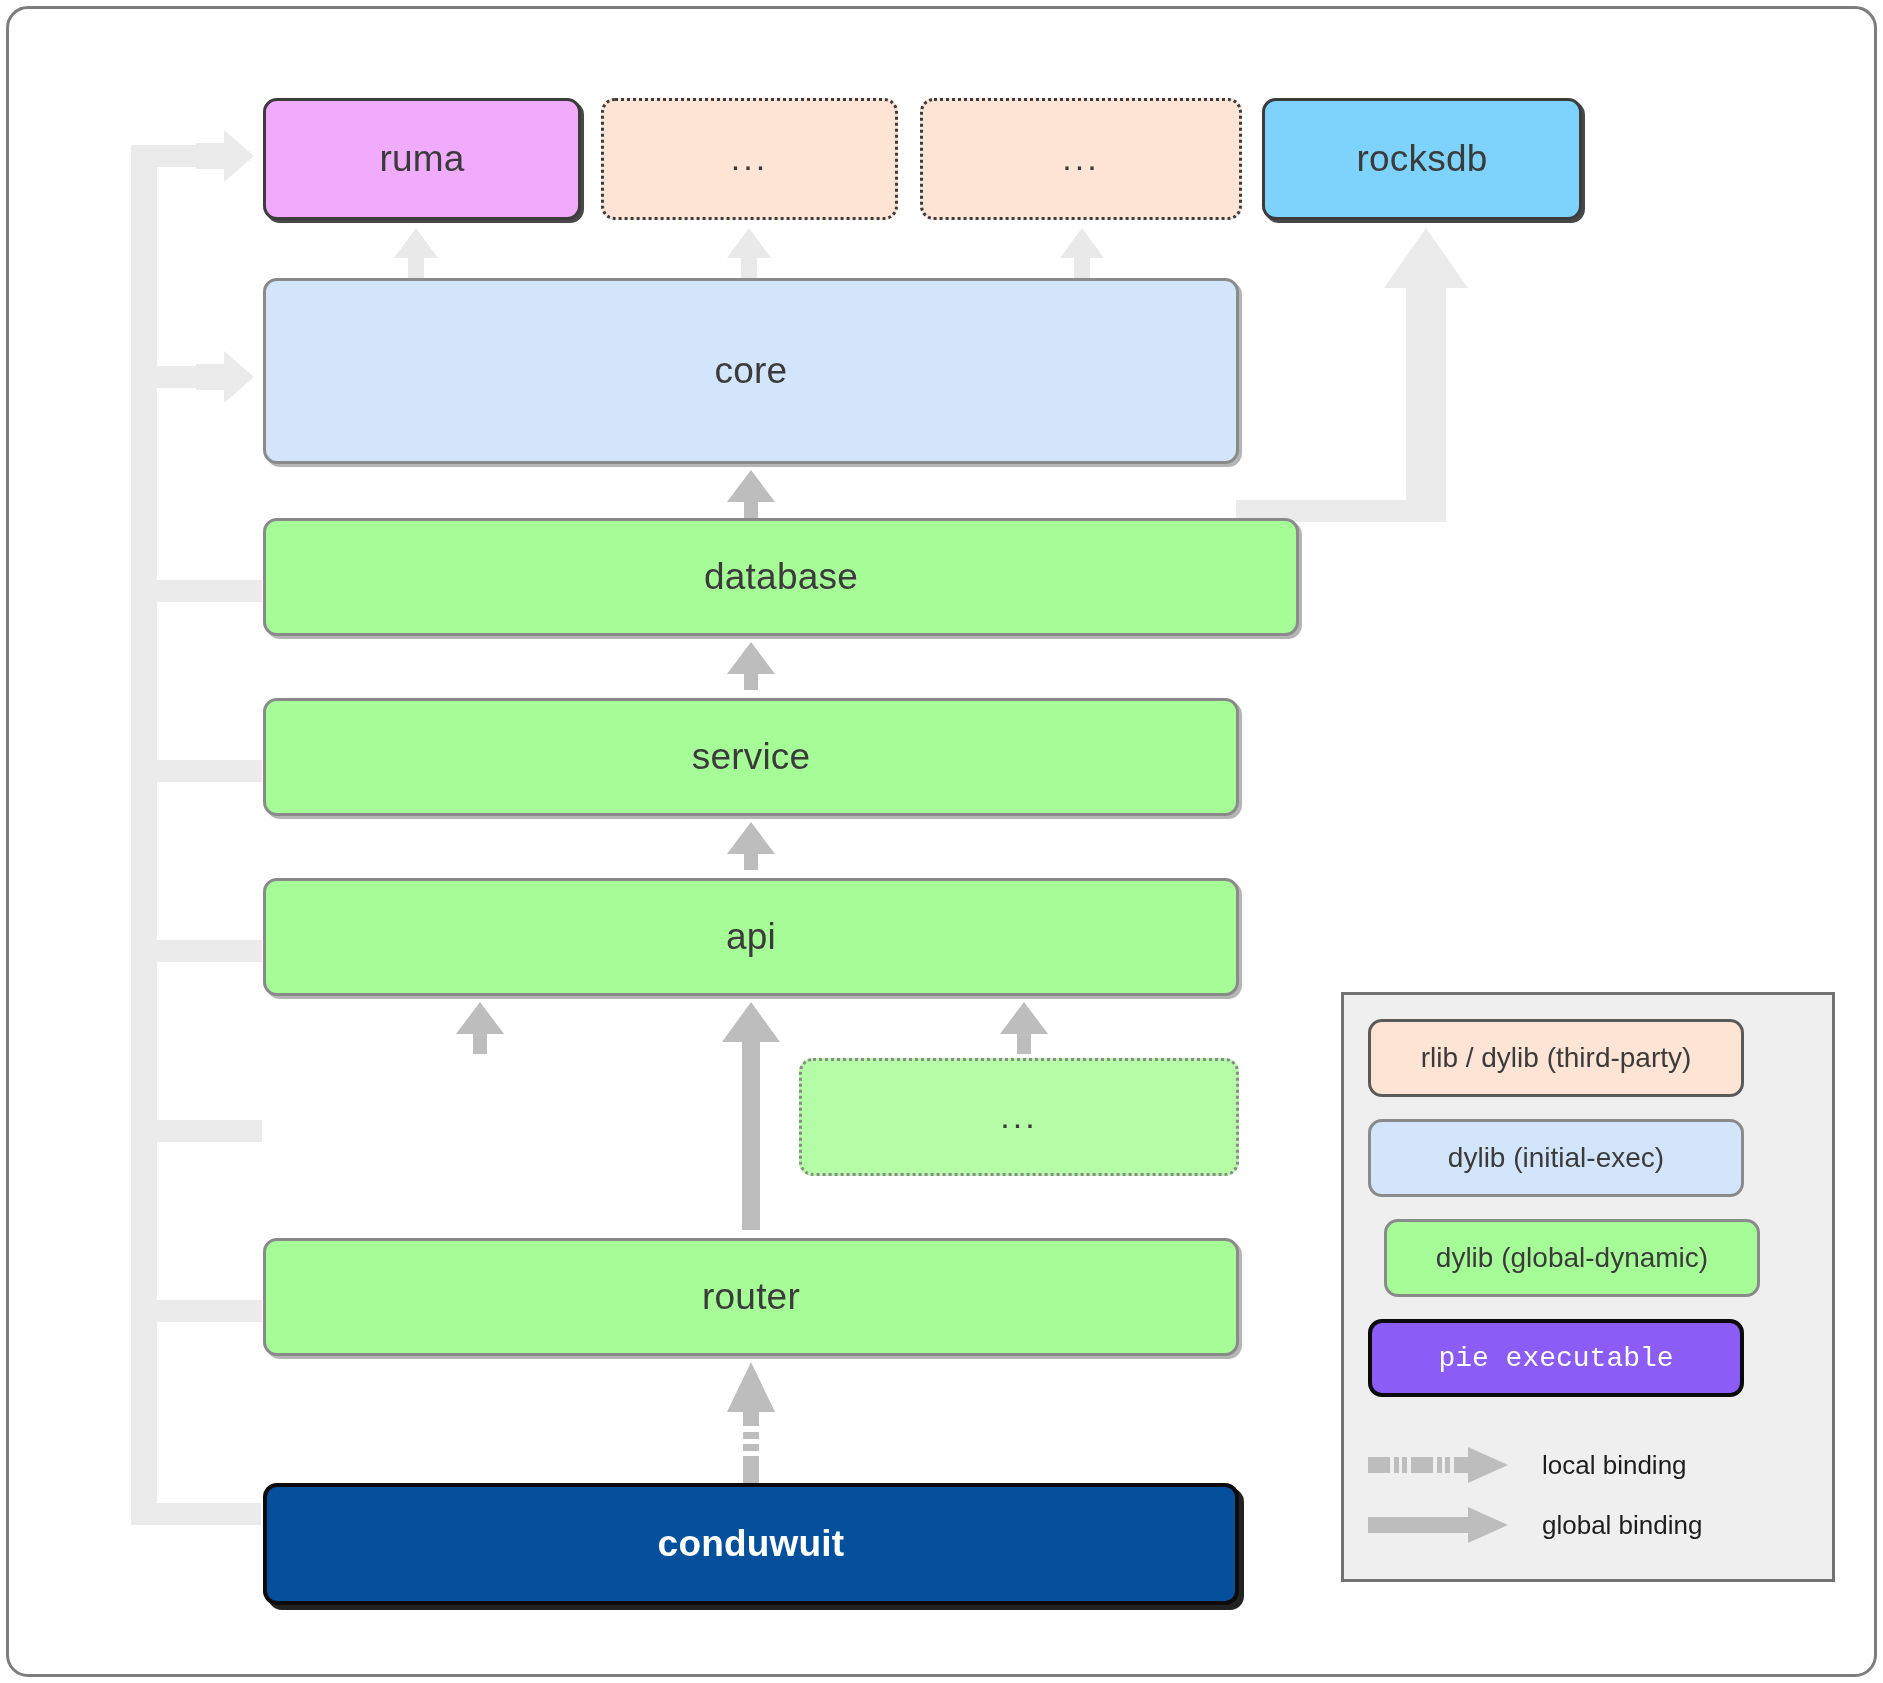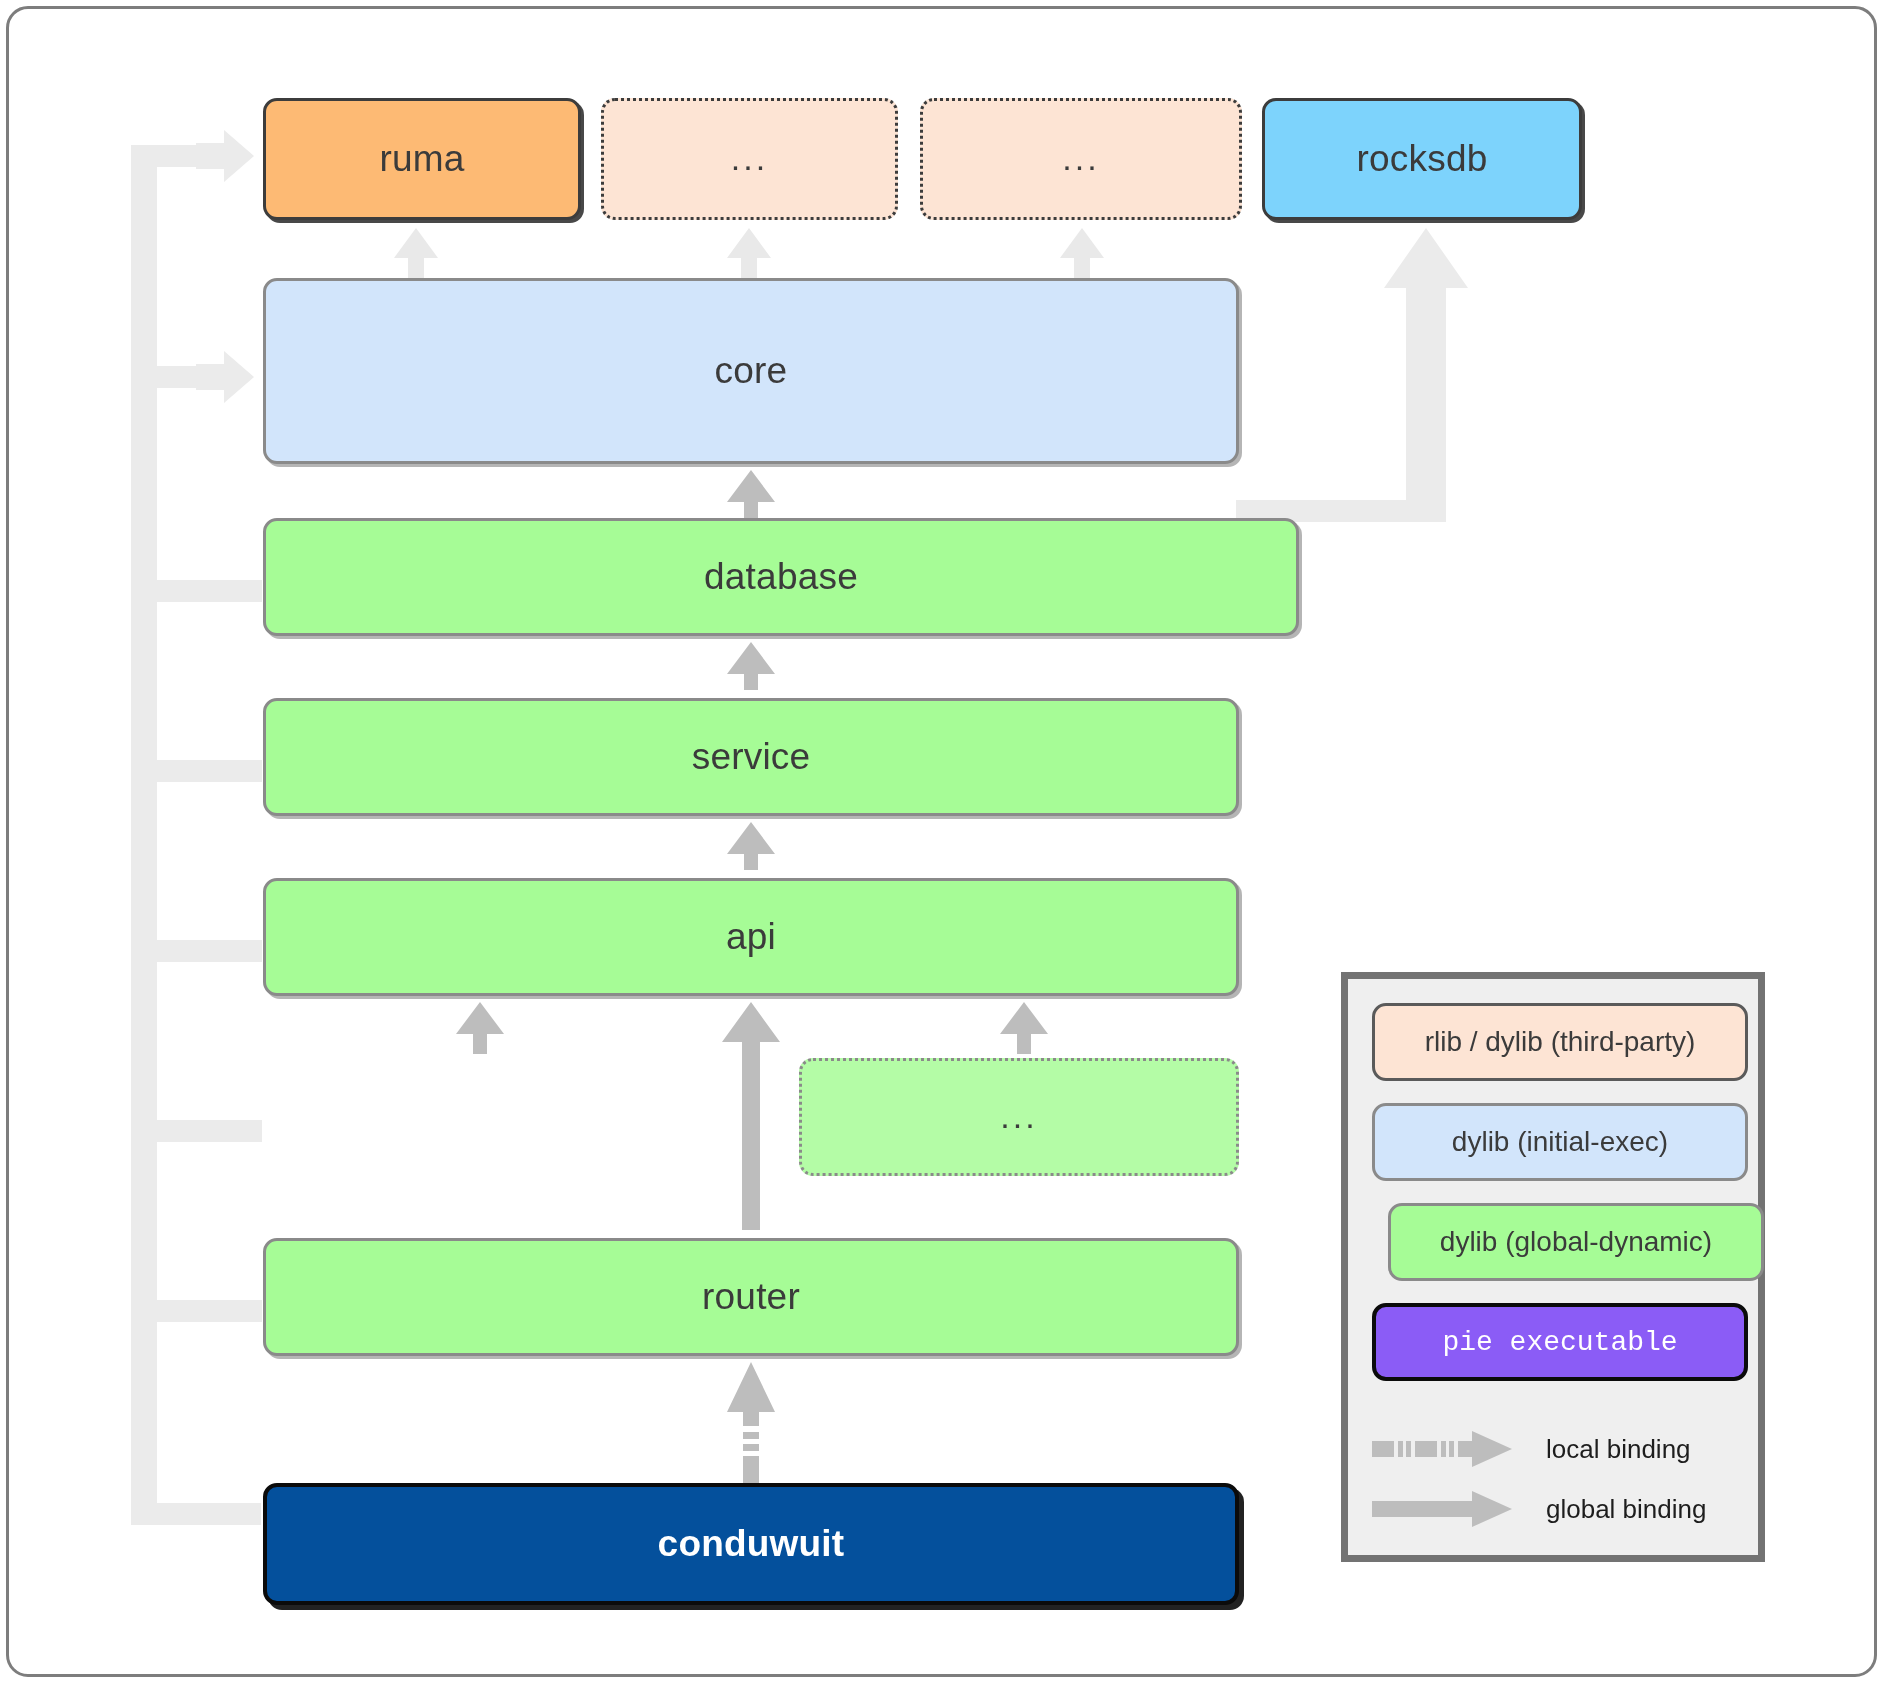--- a/index.html
+++ b/index.html
@@ -86,26 +86,26 @@
     z-index: 2;
   }
 
   
   .elbow { position:absolute; z-index:1; }
 
   
   #legend {
     position: absolute;
     left: 1341px;
-    top: 972px;
-    width: 424px;
+    top: 992px;
+    width: 494px;
     height: 590px;
     box-sizing: border-box;
     background: #efefef;
-    border: 7px solid #737373;
+    border: 3px solid #737373;
     z-index: 8;
   }
   .legend-swatch {
     position: absolute;
     left: 24px;
     width: 376px;
     height: 78px;
     box-sizing: border-box;
     border-radius: 14px;
     display: flex;
@@ -164,21 +164,21 @@
       <polygon points="0,13 28,13 28,0 58,26 28,52 28,39 0,39" fill="#ebebeb"></polygon>
     </svg>
   </div>
 
   <div class="elbow" style="left:1236px; top:228px;">
     <svg width="250" height="370" viewBox="0 0 250 370">
       <path d="M0,272 L210,272 L210,60 L188,60 L230,0 L272,60 L250,60 L250,294 L0,294 Z" fill="#ebebeb" transform="translate(-40,0)"></path>
     </svg>
   </div>
 
-  <div class="node solid-dark" style="left:263px; top:98px; width:318px; height:122px; background:#fdba74;justify-content:center;">
+  <div class="node solid-dark" style="left:263px; top:98px; width:318px; height:122px; background:#f0abfc;justify-content:center;">
     <span>ruma</span>
   </div>
 
   <div class="node dotted-dark" style="left:601px; top:98px; width:297px; height:122px; background:#fde4d4;">
     <span class="ellipsis">...</span>
   </div>
 
   <div class="node dotted-dark" style="left:920px; top:98px; width:322px; height:122px; background:#fde4d4;">
     <span class="ellipsis">...</span>
   </div>

